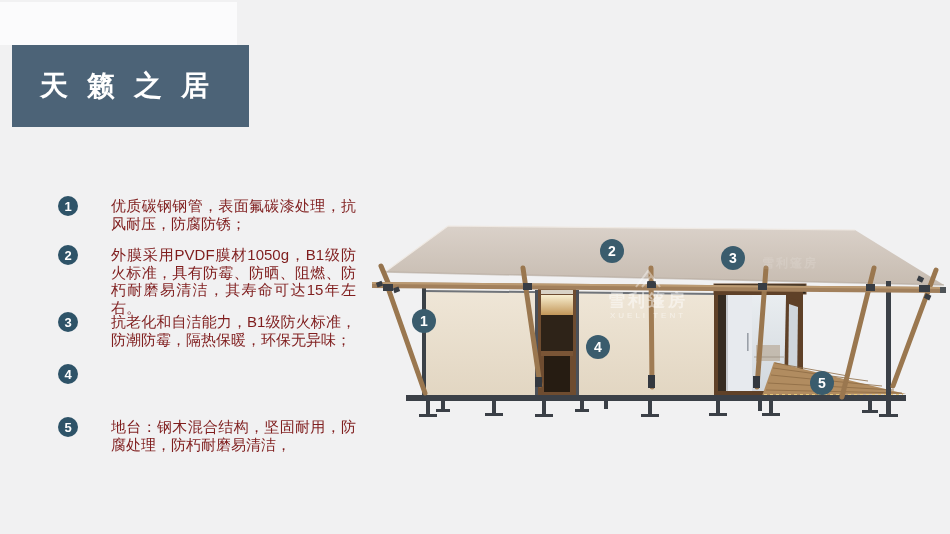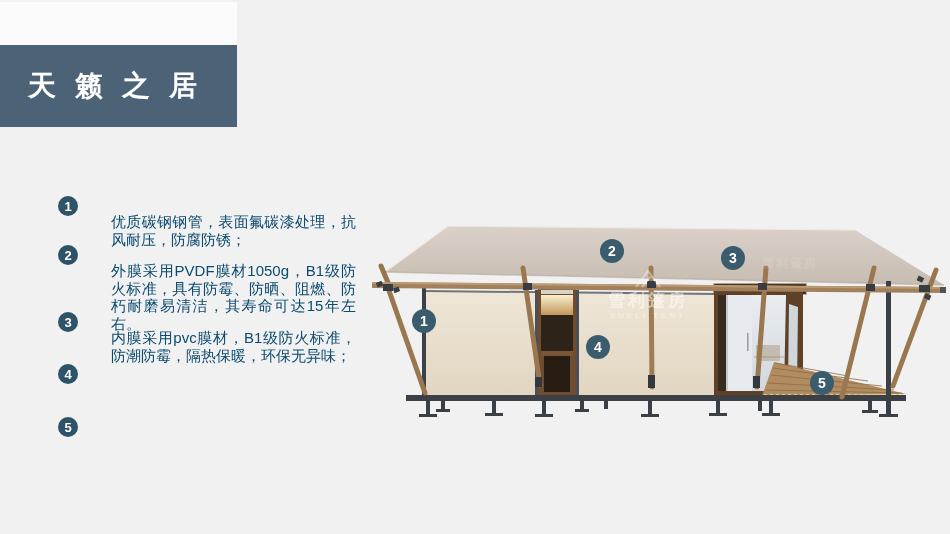--- a/index.html
+++ b/index.html
@@ -7,39 +7,39 @@
     position:relative;width:950px;height:534px;margin:0 auto;
     background:#f1f1f2;overflow:hidden;
     font-family:"Liberation Sans","DejaVu Sans",sans-serif;
   }
   
   .header-accent{
     position:absolute;left:0;top:2px;width:237px;height:43px;
     background:#fbfbfc;
   }
   .title-bar{
-    position:absolute;left:0;top:45px;width:237px;height:82px;
+    position:absolute;left:12px;top:45px;width:237px;height:82px;
     background:#4c6377;color:#ffffff;
     font-size:28px;font-weight:bold;letter-spacing:19px;
     line-height:82px;padding-left:28px;box-sizing:border-box;
     white-space:nowrap;
   }
   
   .feature{
     position:absolute;left:58px;width:300px;display:flex;align-items:flex-start;
   }
   .f1{top:197px}.f2{top:246px}.f3{top:313px}.f4{top:365px}.f5{top:418px}
   .bullet{
     flex:0 0 20px;width:20px;height:20px;border-radius:50%;
     background:#2e5368;color:#fff;font-size:13px;font-weight:bold;
     display:flex;align-items:center;justify-content:center;margin-top:-1px;
   }
   .feature p{
-    margin:16px 0 0 33px;width:245px;font-size:15px;line-height:17.5px;
-    color:#0c4a6e;text-align:justify;
+    margin:0 0 0 33px;width:245px;font-size:15px;line-height:17.5px;
+    color:#7f1d1d;text-align:justify;
   }
   
   .tent-svg{position:absolute;left:370px;top:205px;width:580px;height:230px;}
   
   .badge{
     position:absolute;width:24px;height:24px;border-radius:50%;
     background:#3a5c6d;color:#fff;font-size:14px;font-weight:bold;
     display:flex;align-items:center;justify-content:center;
   }
   .b1{left:412px;top:309px}.b2{left:600px;top:239px}.b3{left:721px;top:246px}
@@ -56,27 +56,28 @@
   <div class="feature f1">
     <span class="bullet">1</span>
     <p>优质碳钢钢管，表面氟碳漆处理，抗风耐压，防腐防锈；</p>
   </div>
   <div class="feature f2">
     <span class="bullet">2</span>
     <p>外膜采用PVDF膜材1050g，B1级防火标准，具有防霉、防晒、阻燃、防朽耐磨易清洁，其寿命可达15年左右。</p>
   </div>
   <div class="feature f3">
     <span class="bullet">3</span>
-    <p>内膜采用pvc膜材，B1级防火标准，防潮防霉，隔热保暖，环保无异味；</p>
+    <p>抗老化和自洁能力，B1级防火标准，防潮防霉，隔热保暖，环保无异味；</p>
   </div>
   <div class="feature f4">
     <span class="bullet">4</span>
   </div>
   <div class="feature f5">
     <span class="bullet">5</span>
+    <p>地台：钢木混合结构，坚固耐用，防腐处理，防朽耐磨易清洁，</p>
   </div>
 
   <svg class="tent-svg" viewBox="0 0 580 230">
     <defs>
       <linearGradient id="roofGrad" x1="0" y1="0" x2="0" y2="1">
         <stop offset="0" stop-color="#dad1c9"></stop>
           <stop offset="1" stop-color="#c7bcb1"></stop>
       </linearGradient>
       <linearGradient id="wallGrad" x1="0" y1="0" x2="0" y2="1">
         <stop offset="0" stop-color="#efe6d7"></stop>

